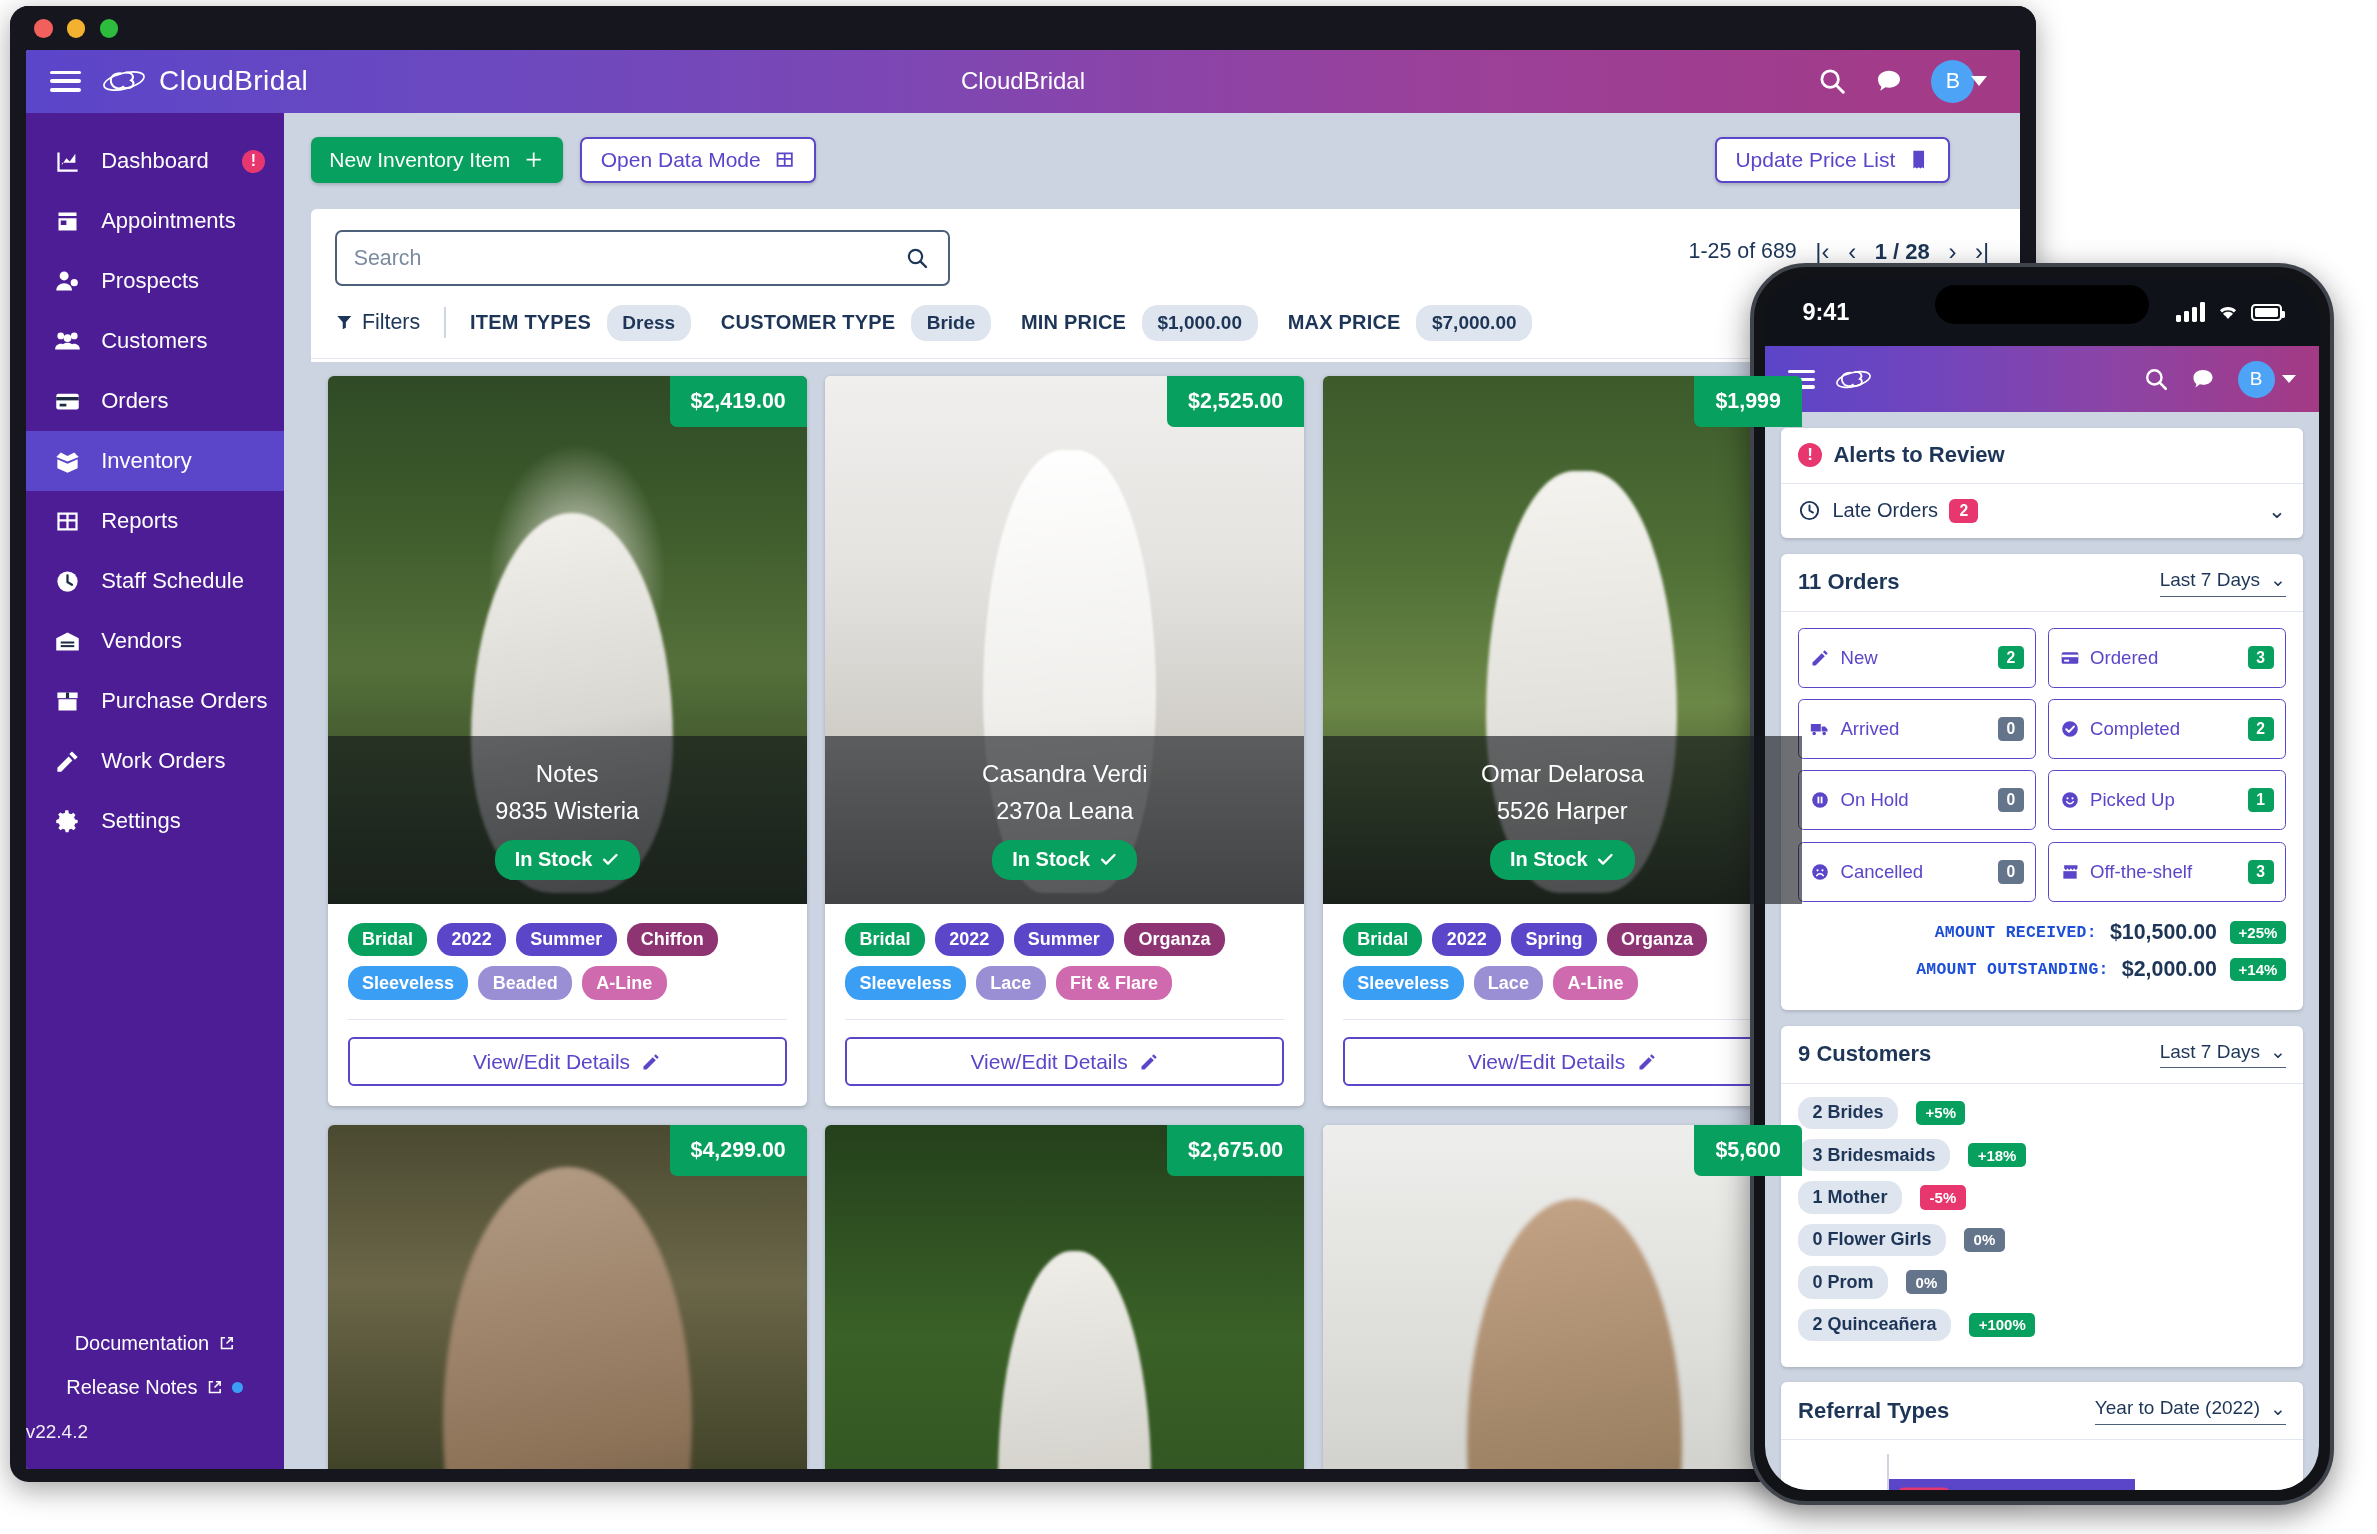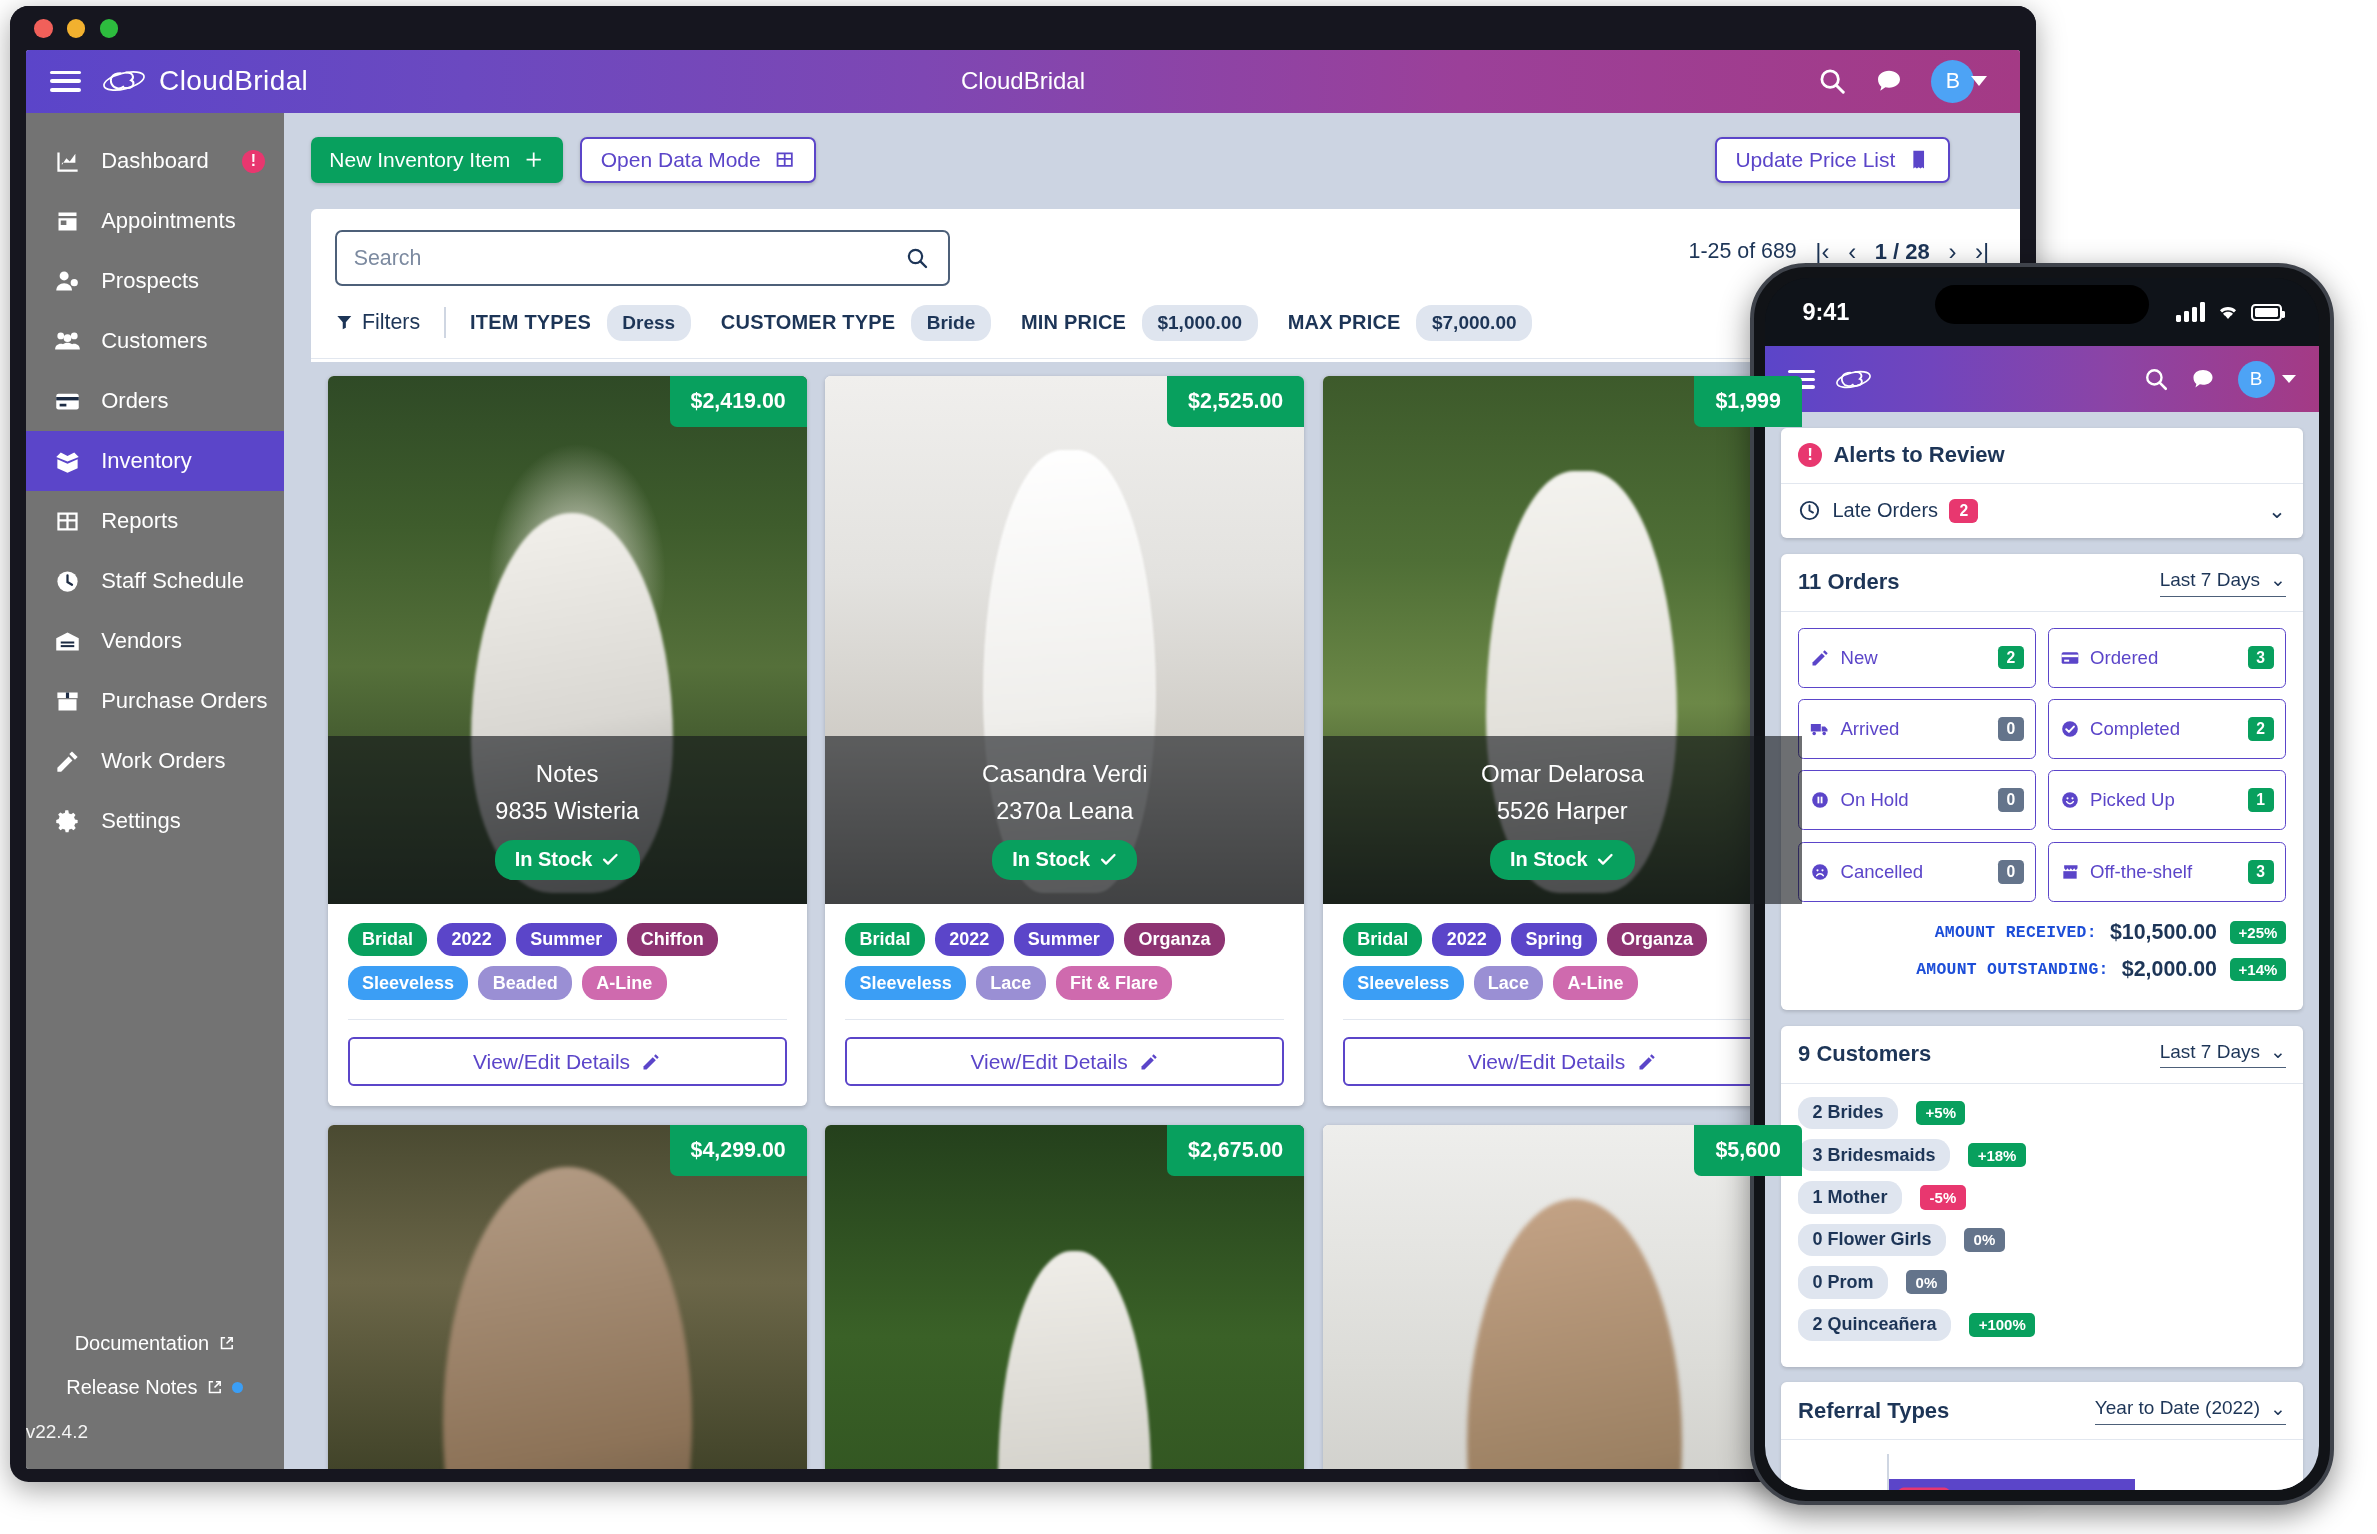--- a/index.html
+++ b/index.html
@@ -50,21 +50,21 @@
   .ticon { width: 30px; height: 30px; cursor:pointer; }
   .avatar {
     width: 43px; height:43px; border-radius:50%; background:#4da3f5;
     color:#fff; font-size:21.4px; display:flex; align-items:center; justify-content:center;
   }
   .caret-down { width:0;height:0;border-left:8.6px solid transparent;border-right:8.6px solid transparent;border-top:10.7px solid #fff; margin-left:-13px;}
 
   
   .sidebar {
     position:absolute; left:0; top:63px; bottom:0; width: 258px;
-    background:#737373; color:#fff; display:flex; flex-direction:column;
+    background:#4c1d95; color:#fff; display:flex; flex-direction:column;
   }
   .nav { padding-top: 18.6px; flex: 1; }
   .navitem {
     display:flex; align-items:center; height: 60px; padding-left: 28.5px; gap: 20px;
     font-size: 22px; color:#fff; cursor:pointer; position:relative;
   }
   .navitem.active { background:#5b45c9; }
   .navicon { width: 27px; height: 27px; flex:none; display:flex; align-items:center; justify-content:center; }
   .navicon svg { width:27px; height:27px; fill:#fff; }
   .badge-alert {

